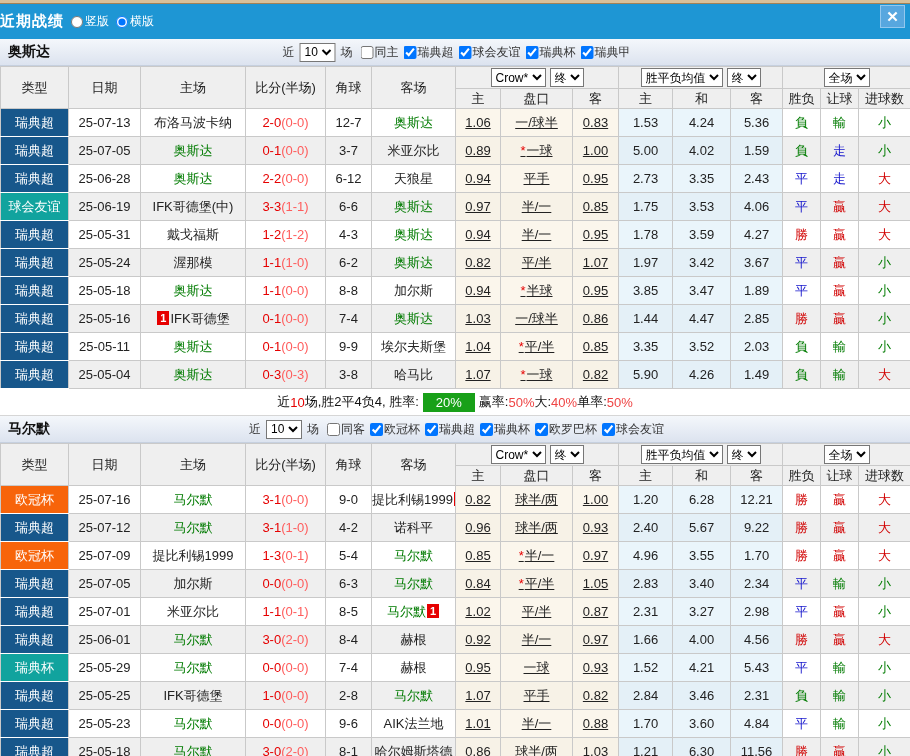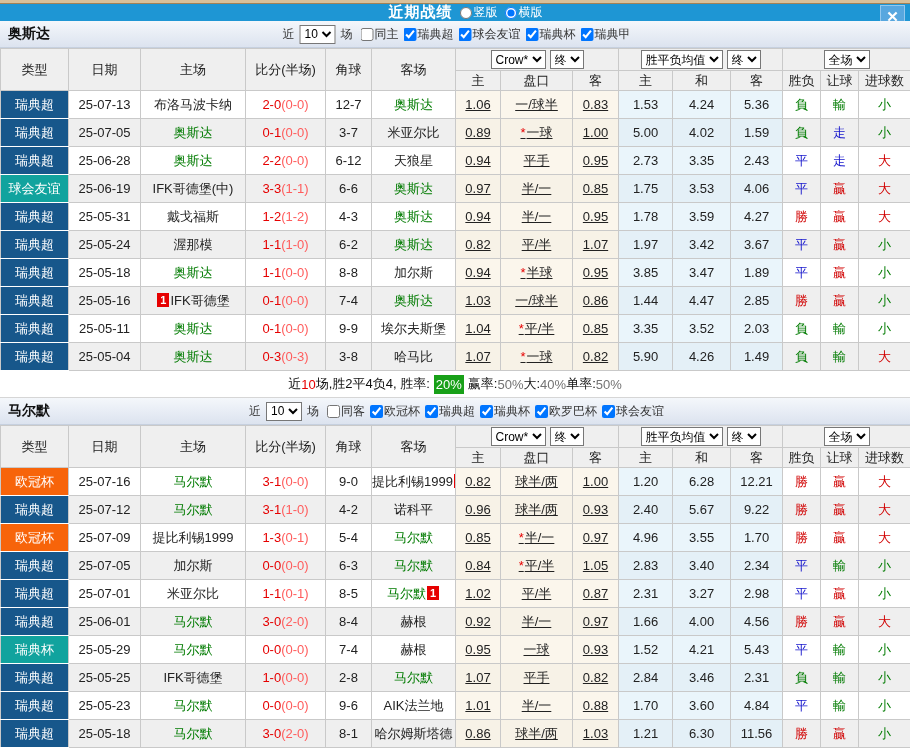--- a/index.html
+++ b/index.html
@@ -4,22 +4,22 @@
 <style>
   * { box-sizing: border-box; margin: 0; padding: 0; }
   html,body { background:#fff; }
   .page {
     width: 910px; height: 756px; overflow: hidden; position: relative;
     font-family: "Liberation Sans", sans-serif; font-size: 13px; color: #222;
     margin: 0 auto; background: #fff;
   }
   .top-strip { height: 4px; background: #D9C099; border-bottom: 1px solid #A28155; }
   .title-bar {
-    height: 17px; background: #1E96D4; color: #fff;
-    display: flex; align-items: center; justify-content: center; position: relative; padding-left: 21px;
+    height: 35px; background: #1E96D4; color: #fff;
+    display: flex; align-items: center; position: relative;
   }
   .title-text { font-weight: bold; font-size: 15px; letter-spacing: 1px; }
   .radio-opt { display: inline-flex; align-items: center; font-size: 12px; margin-left: 7px; cursor: pointer; }
   .radio-opt input { width: 12px; height: 12px; margin-right: 2px; }
   .close-btn {
     position: absolute; right: 5px; top: 1px; width: 25px; height: 23px;
     background: #57A7DF; border: 1px solid #93C8EE; color: #fff;
     font-size: 15px; font-weight: bold; line-height: 20px; cursor: pointer; padding: 0;
   }
   .section-bar {
@@ -60,22 +60,22 @@
   .star { color: #E60000; margin-right: 1px; }
   .res-red { color: #D10000; }
   .res-blue { color: #1414CC; }
   .res-green { color: #007B00; }
   .summary-row {
     height: 27px; display: flex; align-items: center; justify-content: center;
     border-bottom: 1px solid #D6D6D6; font-size: 13px; background: #fff;
   }
   .sum-k { color: #111; }
   .sum-r { color: #E60000; }
-  .sum-b { color: #737373; }
-  .sum-badge { background: #18A018; color: #fff; padding: 2px 2px; margin: 0 4px; }
+  .sum-b { color: #ef4444; }
+  .sum-badge { background: #18A018; color: #fff; padding: 2px 13px; margin: 0 4px; }
 </style>
 </head>
 <body>
 
 <div class="page">
   <div class="top-strip"></div>
   <div class="title-bar">
     <span class="title-text">近期战绩</span>
     <label class="radio-opt">
       <input type="radio" name="layout" id="radio-v" style="">

